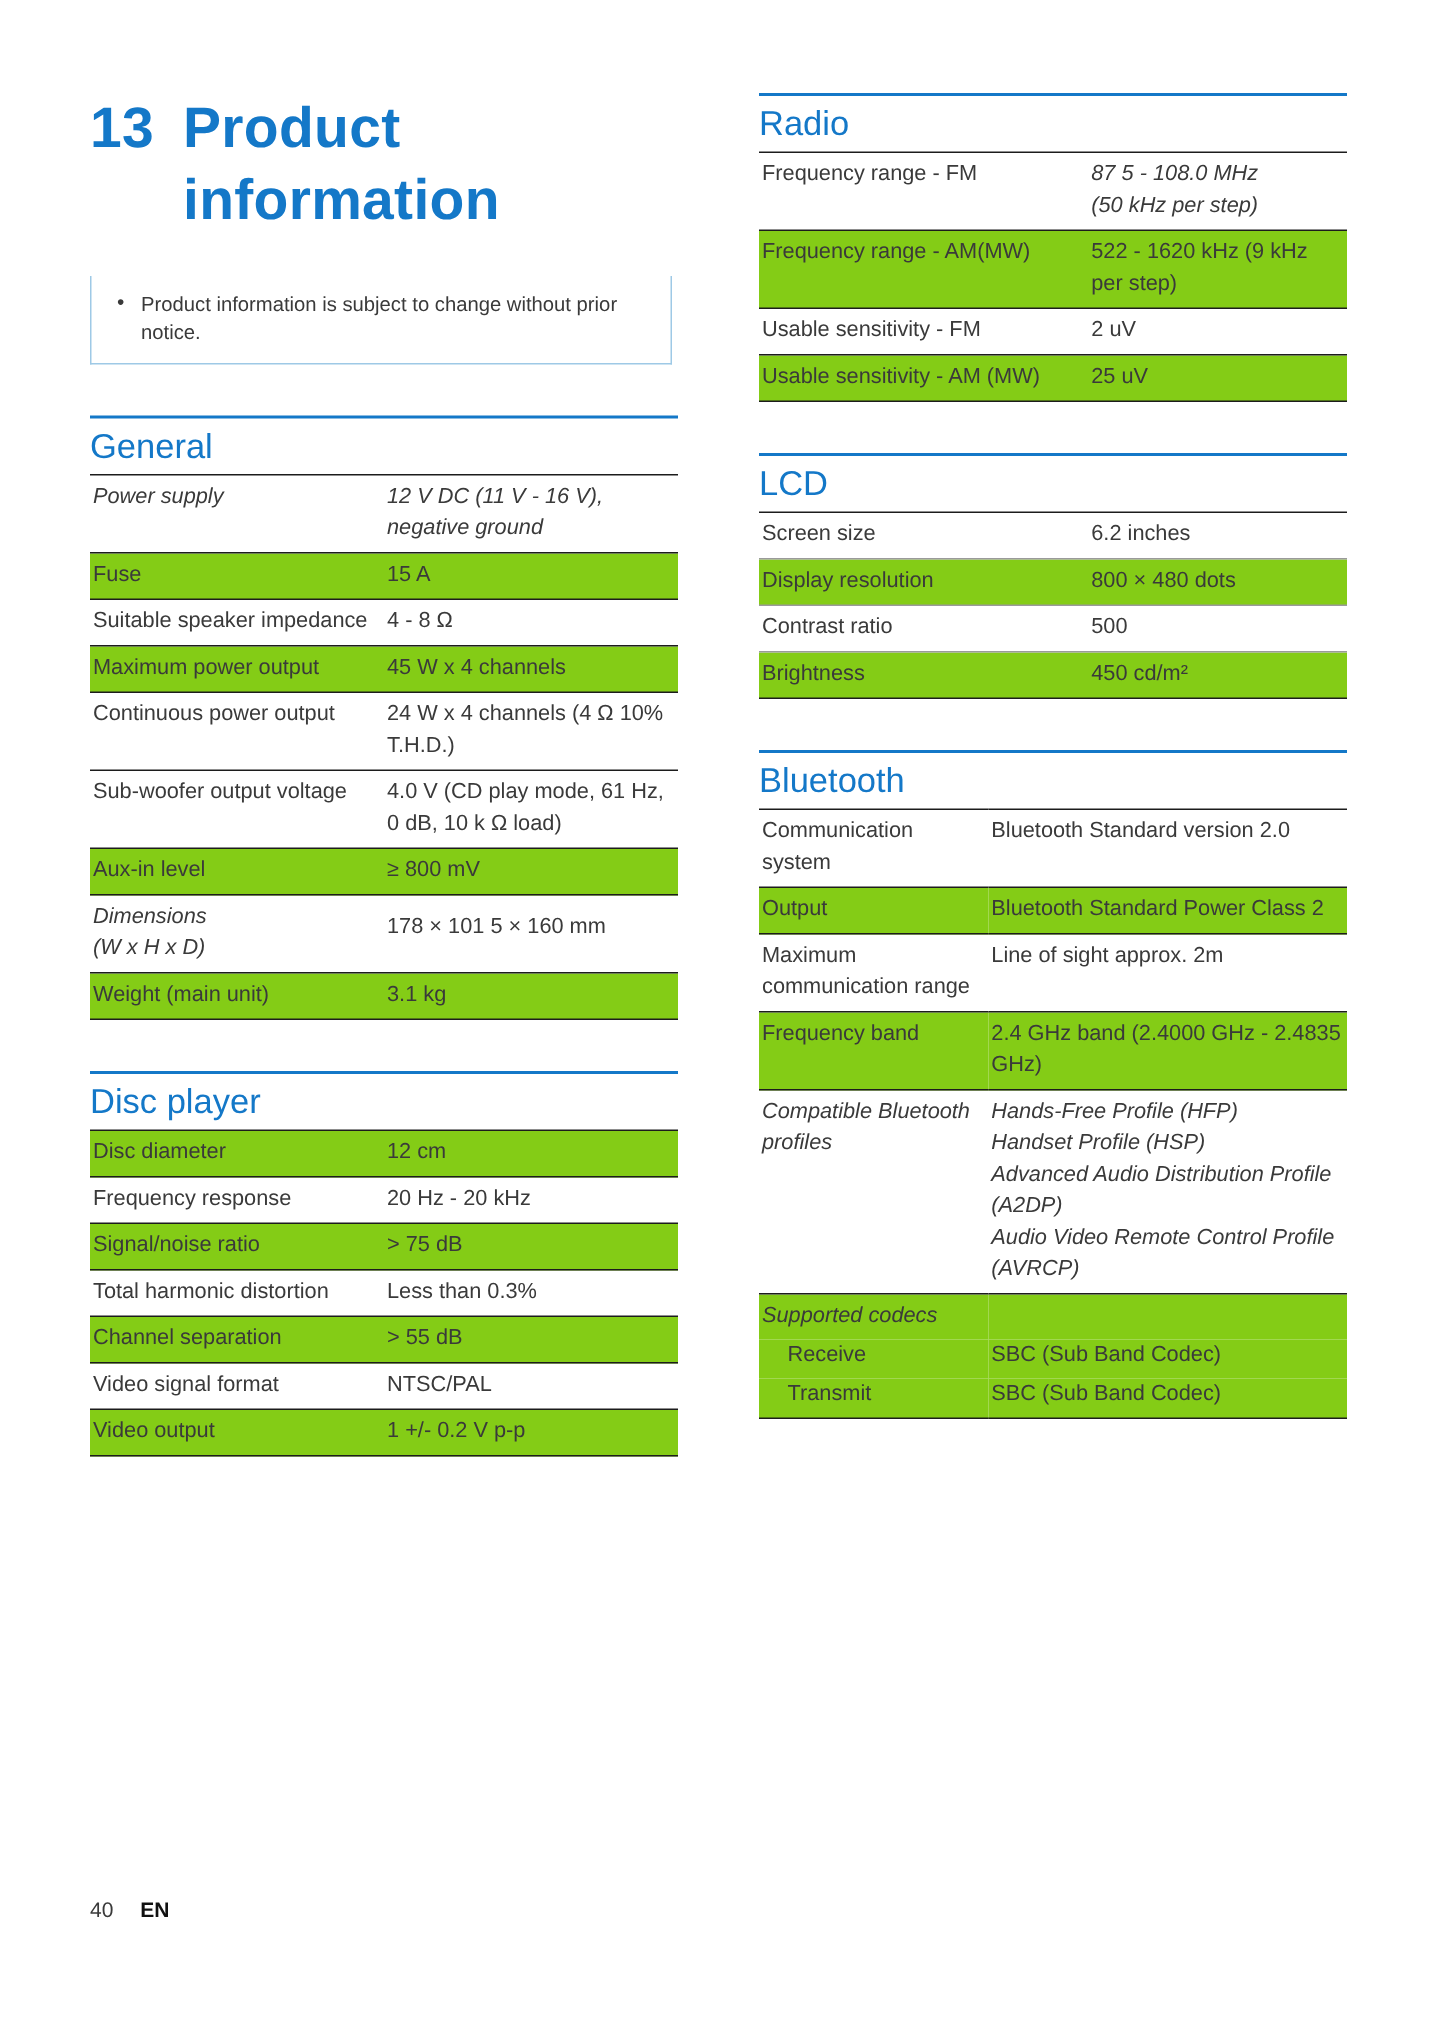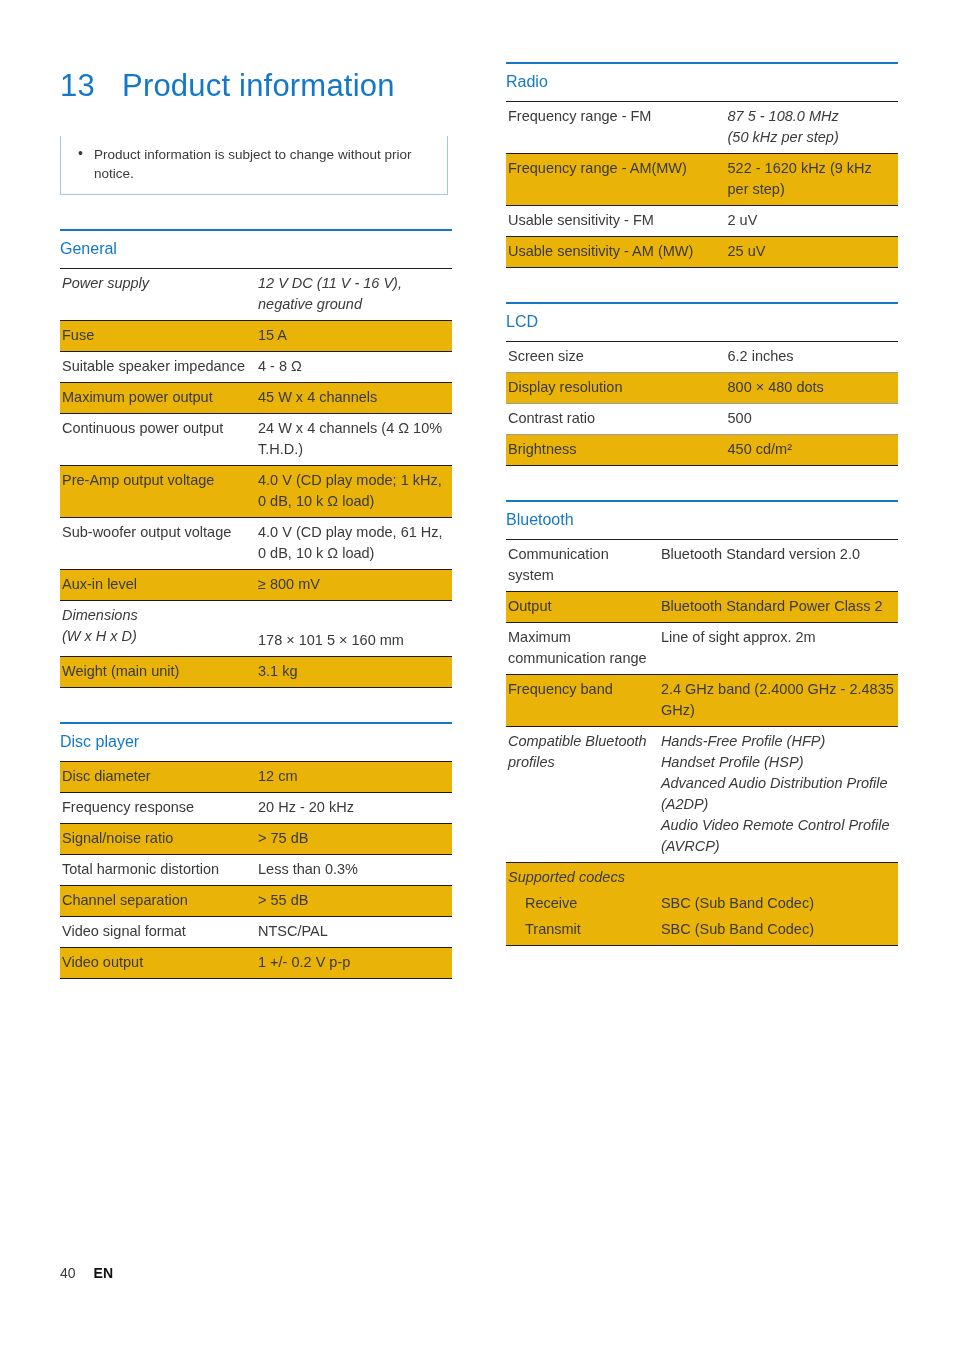--- a/index.html
+++ b/index.html
@@ -30,23 +30,23 @@
   .col-right {
     position: absolute;
     left: 506px;
     top: 62px;
     width: 392px;
   }
 
   
   .chapter-title {
     color: #1478c8;
-    font-size: 31px;
+    font-size: 38px;
     line-height: 48px;
-    font-weight: normal;
+    font-weight: bold;
     margin: 0 0 26px 0;
     letter-spacing: 0.2px;
   }
   .chapter-title .num {
     display: inline-block;
     width: 62px;
   }
   .chapter-title .ttl {
     display: inline-block;
     vertical-align: top;
@@ -119,39 +119,39 @@
     margin-top: 34px;
   }
 
   .spec-rule-top {
     height: 2px;
     background: #1478c8;
     width: 100%;
   }
   .spec-heading {
     color: #1478c8;
-    font-size: 16px;
+    font-size: 23px;
     line-height: 26px;
     font-weight: normal;
     margin: 5px 0 6px 0;
   }
   table.spec {
     border-collapse: collapse;
     width: 100%;
     table-layout: fixed;
   }
   table.spec td {
     font-size: 14.5px;
     line-height: 21px;
     color: #3a3a3a;
     vertical-align: top;
     padding: 4px 4px 5px 2px;
   }
   table.spec tr.shaded td {
-    background: #eab308;
+    background: #84cc16;
   }
   table.spec tr td {
     border-top: 1px solid #9a9a9a;
   }
   table.spec tr.rule-strong td {
     border-top: 1.6px solid #1c1c1c;
   }
   table.spec tr.last-rule td {
     border-bottom: 1.6px solid #1c1c1c;
   }
@@ -209,36 +209,32 @@
             <td class="v">4 - 8 Ω</td>
           </tr>
           <tr class="shaded rule-strong">
             <td class="k">Maximum power output</td>
             <td class="v">45 W x 4 channels</td>
           </tr>
           <tr class="rule-strong">
             <td class="k">Continuous power output</td>
             <td class="v">24 W x 4 channels (4 Ω 10% T.H.D.)</td>
           </tr>
-          <tr class="shaded rule-strong">
-            <td class="k">Pre-Amp output voltage</td>
-            <td class="v">4.0 V (CD play mode; 1 kHz, 0 dB, 10 k Ω load)</td>
-          </tr>
           <tr class="rule-strong">
             <td class="k">Sub-woofer output voltage</td>
             <td class="v">4.0 V (CD play mode, 61 Hz, 0 dB, 10 k Ω load)</td>
           </tr>
           <tr class="shaded rule-strong">
             <td class="k">Aux-in level</td>
             <td class="v">≥ 800 mV</td>
           </tr>
           <tr class="rule-strong">
             <td class="k multi-line">Dimensions
  (W x H x D)</td>
-            <td class="v" style="padding-top:29px">178 × 101 5 × 160 mm</td>
+            <td class="v" style="padding-top:11px">178 × 101 5 × 160 mm</td>
           </tr>
           <tr class="shaded rule-strong last-rule">
             <td class="k">Weight (main unit)</td>
             <td class="v">3.1 kg</td>
           </tr>
         </tbody>
       </table>
     </div>
 
     <div class="spec-section">

